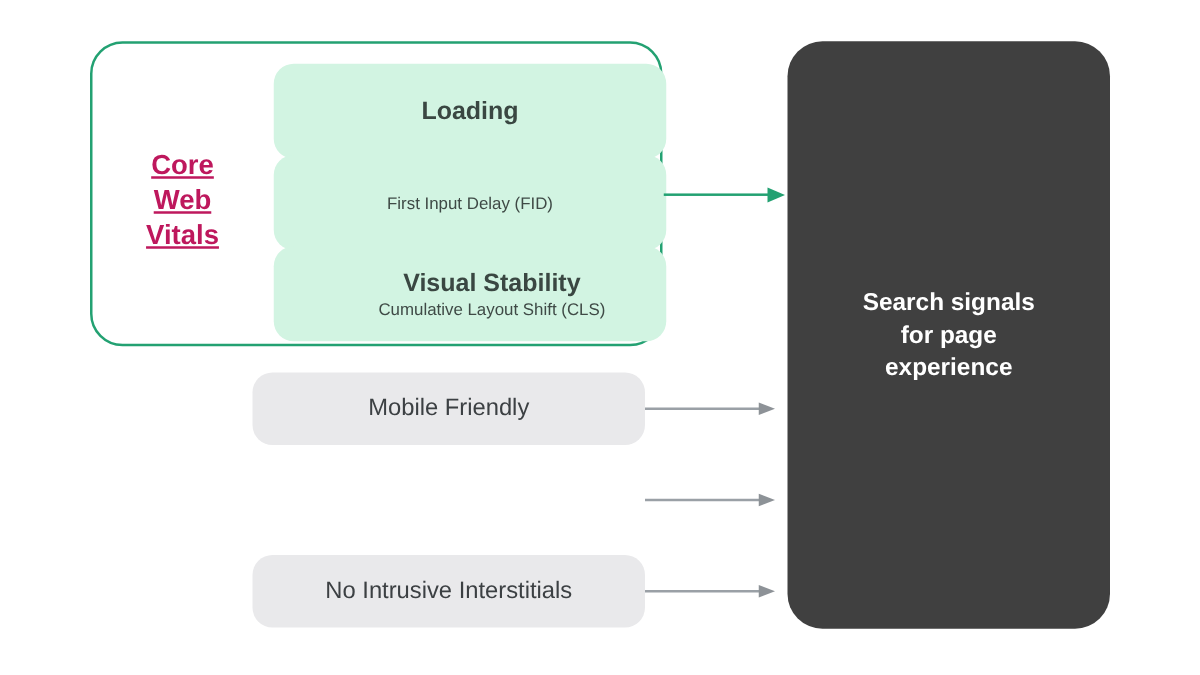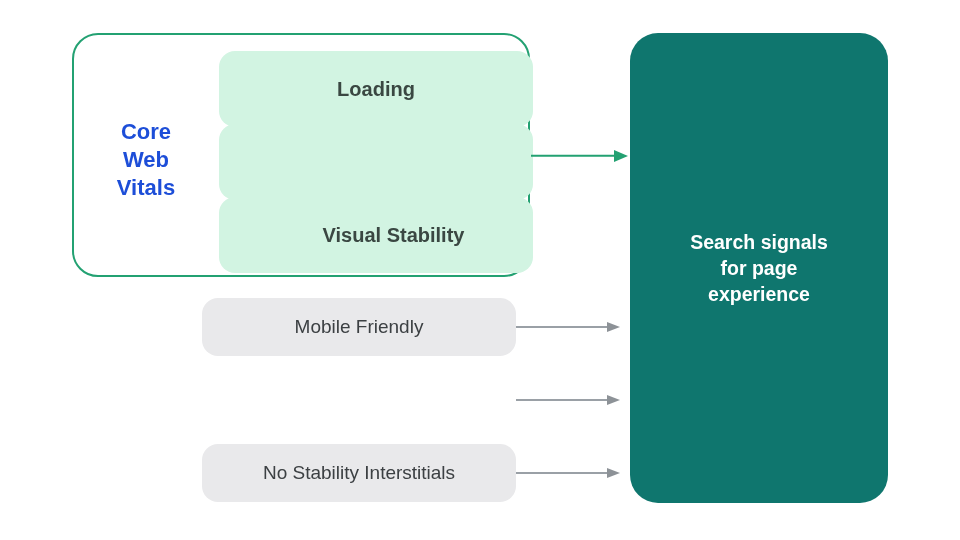--- a/index.html
+++ b/index.html
@@ -24,25 +24,26 @@
     border: 2px solid #23a172;
     border-radius: 26px;
     box-sizing: border-box;
     background: #ffffff;
   }
   .cwv-label {
     position: absolute;
     left: 74px; top: 118px;
     width: 144px;
     text-align: center;
-    color: #1d4ed8;
+    color: #be185d;
     font-size: 22px;
     font-weight: bold;
     line-height: 28px;
     white-space: pre-line;
+    text-decoration: underline;
   }
 
   
   .vital-card {
     position: absolute;
     left: 202px;
     width: 314px; height: 76px;
     background: #d2f4e2;
     border-radius: 16px;
     display: flex;
@@ -113,21 +114,21 @@
   .arrow.gray .head  { border-left: 13px solid #8d9297; border-top-width: 5.5px; border-bottom-width: 5.5px; }
   .arrow.gray.a1 { top: 321.5px; }
   .arrow.gray.a2 { top: 394.5px; }
   .arrow.gray.a3 { top: 467.5px; }
 
   
   .result-panel {
     position: absolute;
     left: 630px; top: 33px;
     width: 258px; height: 470px;
-    background: #0f766e;
+    background: #404040;
     border-radius: 28px;
     display: flex;
     align-items: center;
     justify-content: center;
   }
   .result-label {
     color: #ffffff;
     font-size: 19.5px;
     font-weight: bold;
     line-height: 26px;
@@ -144,38 +145,40 @@
 
   <div class="cwv-label">Core
 Web
 Vitals</div>
 
   <div class="vital-card loading">
     <div class="vital-title">Loading</div>
   </div>
 
   <div class="vital-card interact">
+    <div class="vital-sub">First Input Delay (FID)</div>
   </div>
 
   <div class="vital-card visual">
     <div class="vital-title">Visual Stability</div>
+    <div class="vital-sub">Cumulative Layout Shift (CLS)</div>
   </div>
 
   <div class="arrow green">
     <div class="shaft"></div>
     <div class="head"></div>
   </div>
 
   <div class="signal-card mobile">
     <div class="signal-label">Mobile Friendly</div>
   </div>
 
 
   <div class="signal-card interstitials">
-    <div class="signal-label">No Stability Interstitials</div>
+    <div class="signal-label">No Intrusive Interstitials</div>
   </div>
 
   <div class="arrow gray a1">
     <div class="shaft"></div>
     <div class="head"></div>
   </div>
   <div class="arrow gray a2">
     <div class="shaft"></div>
     <div class="head"></div>
   </div>

